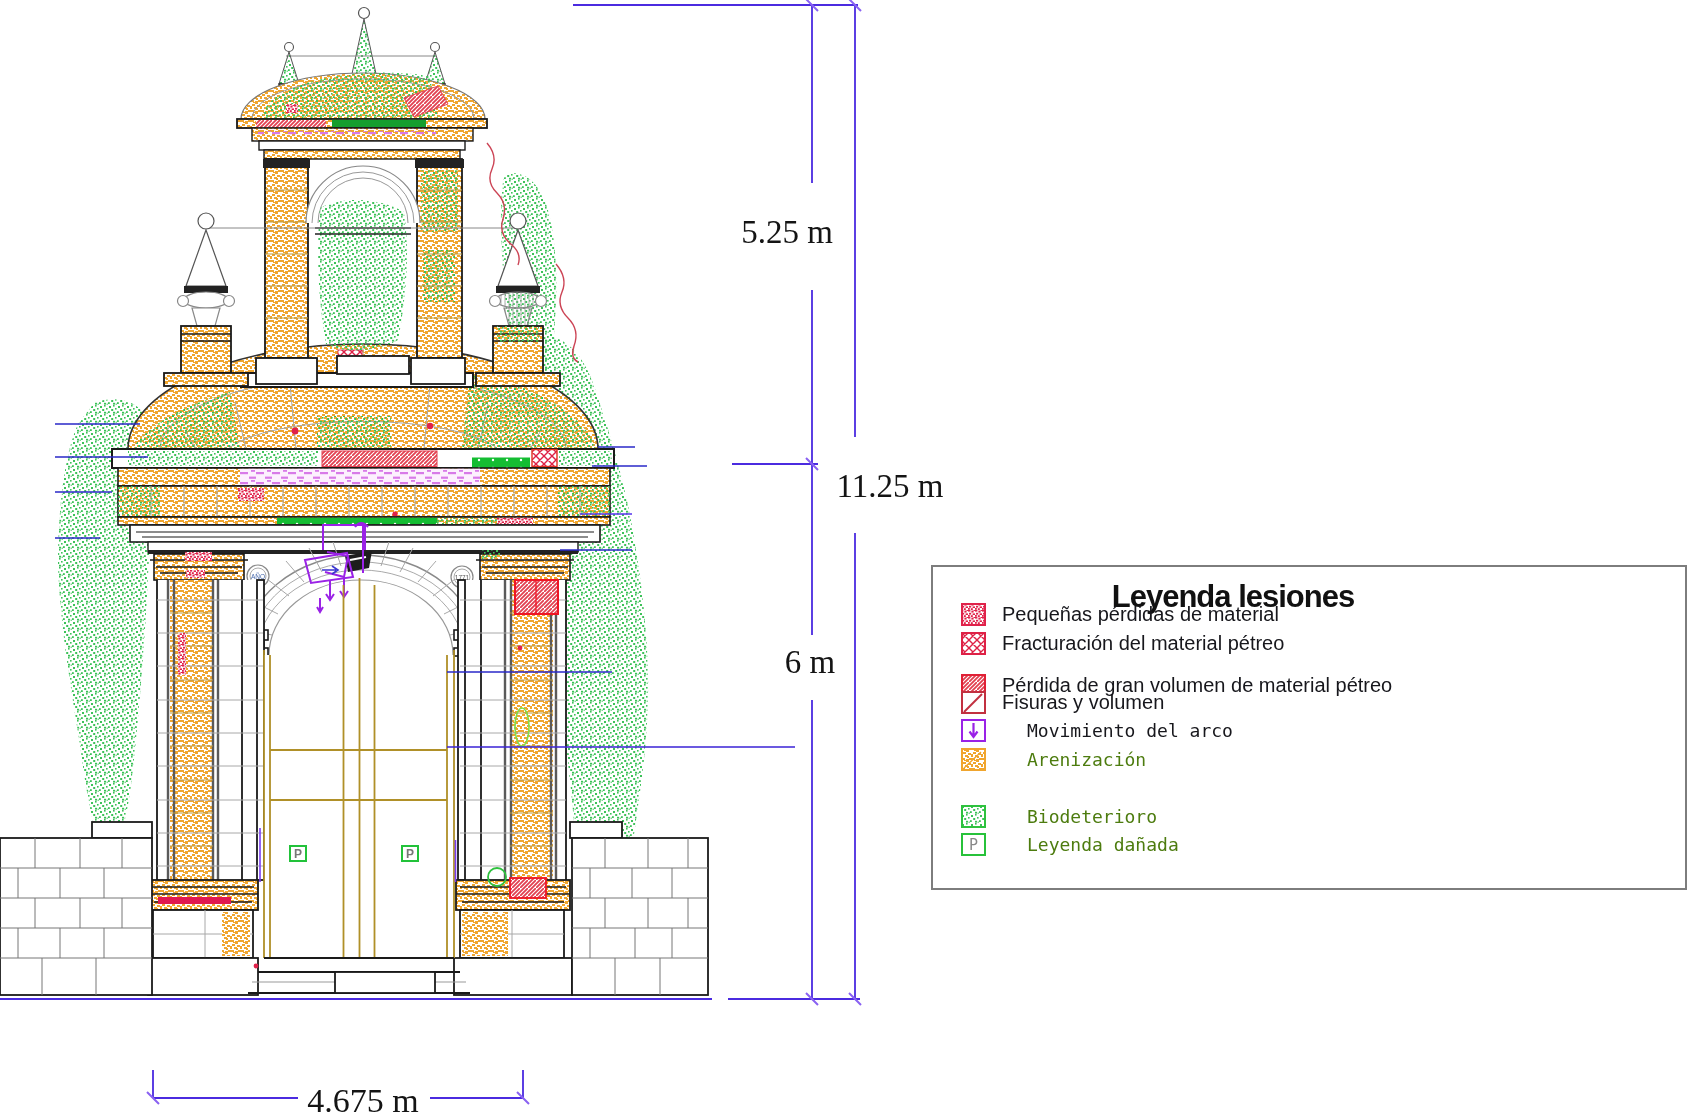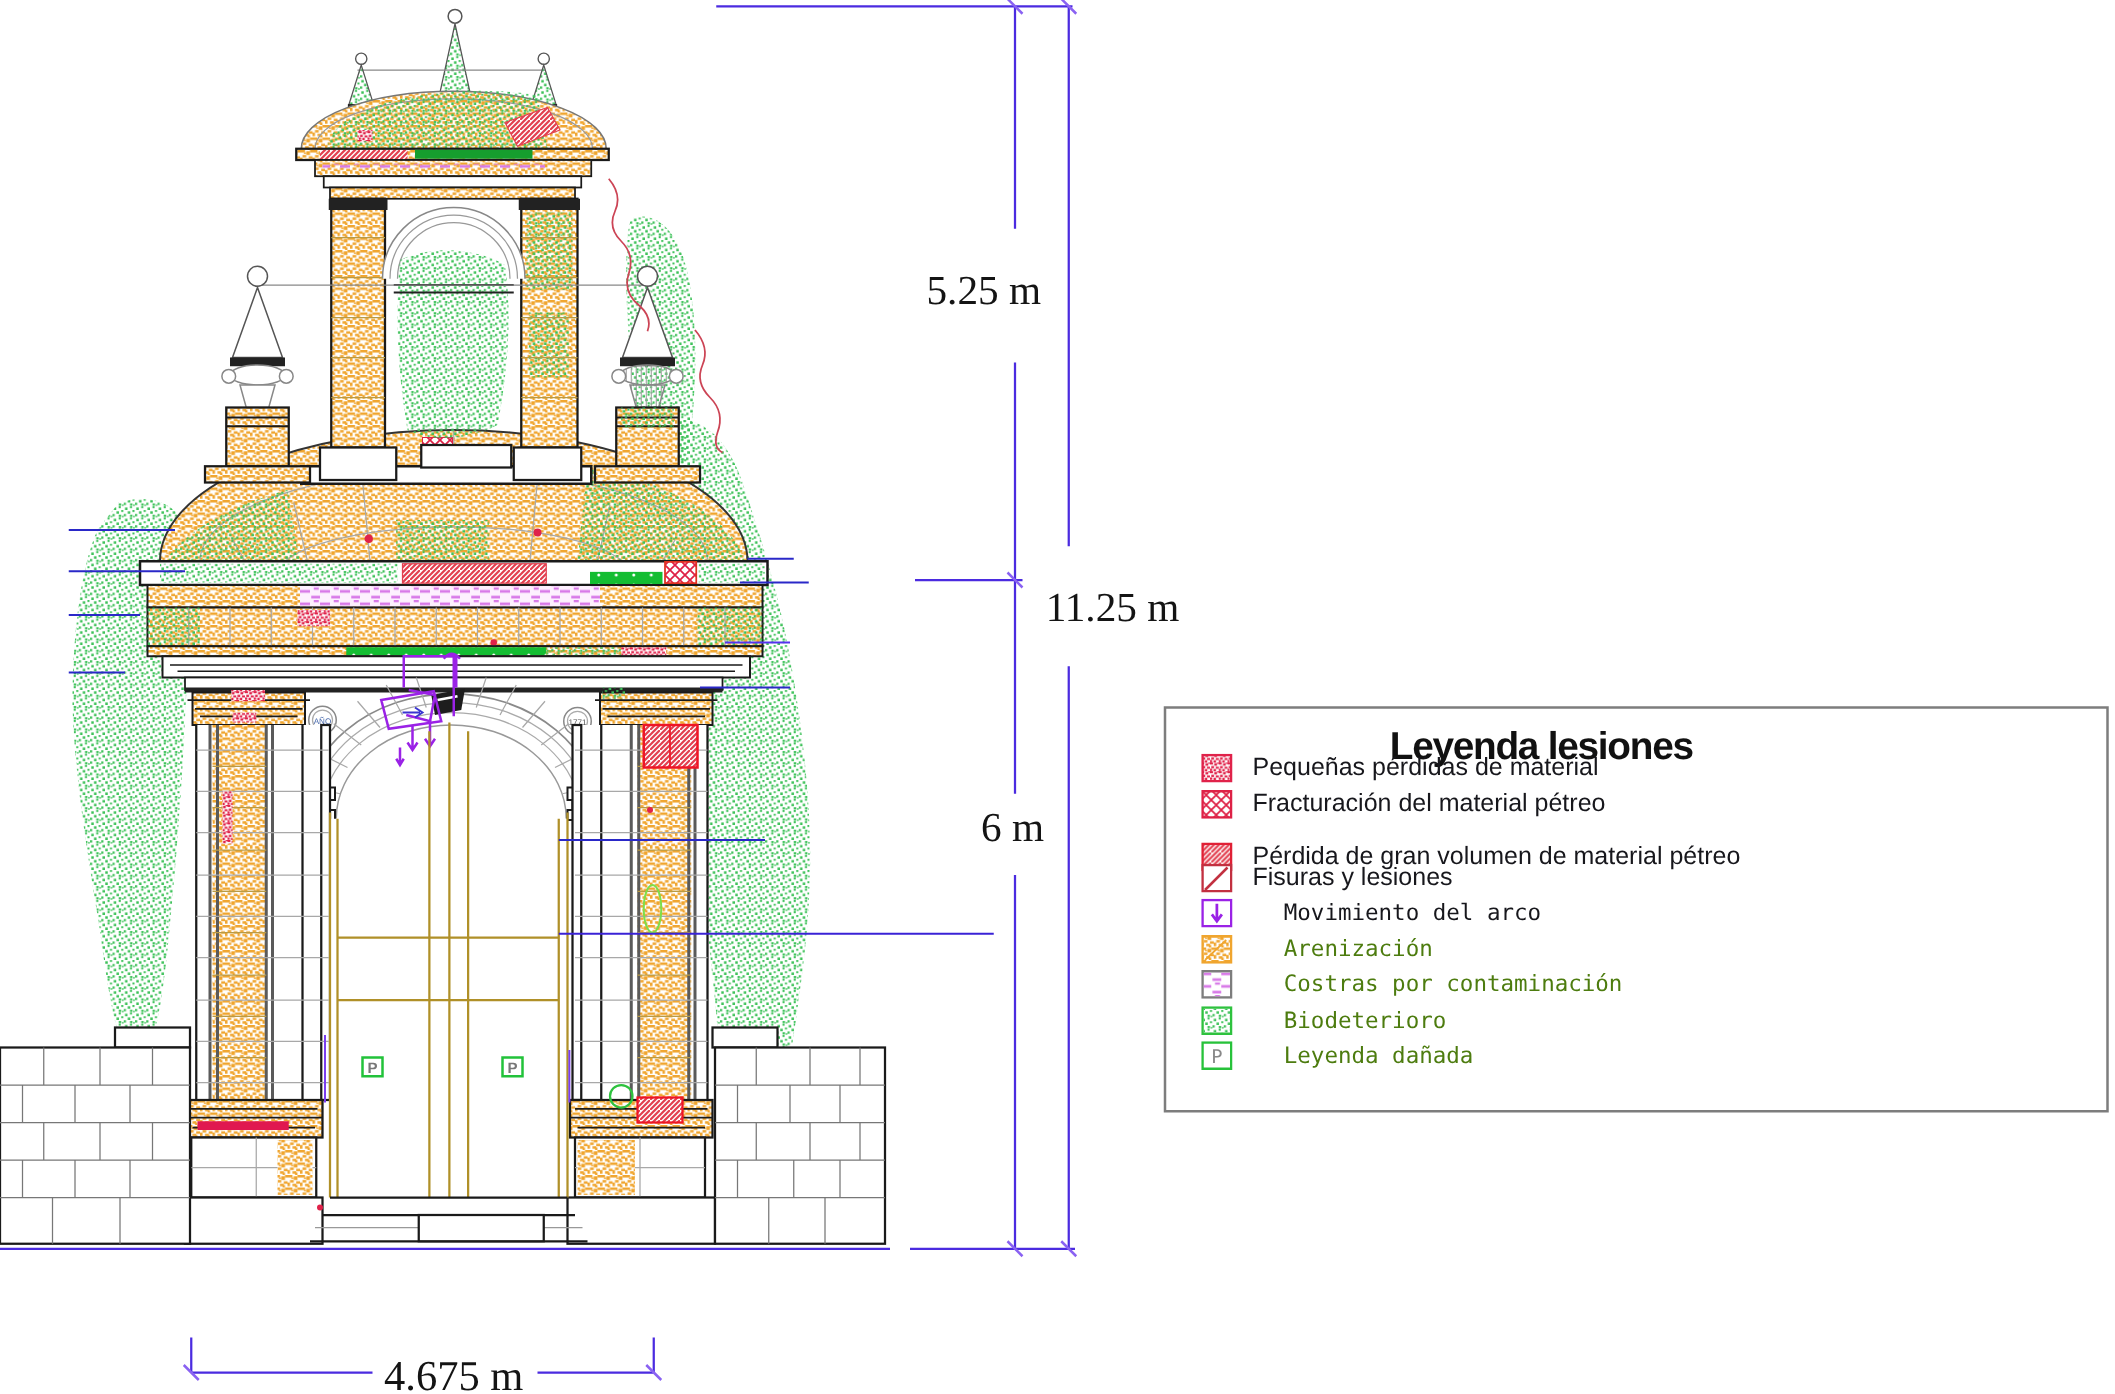--- a/index.html
+++ b/index.html
@@ -472,43 +472,36 @@
     <svg class="sw">
       <rect x="1" y="1" width="23" height="21" fill="url(#redhatch)" stroke="#e02035" stroke-width="2"></rect>
         </svg>
     <span class="lbl dark">Pérdida de gran volumen de material pétreo</span>
   </div>
   <div class="row" style="top:122px">
     <svg class="sw">
       <rect x="1" y="1" width="23" height="21" fill="#fff" stroke="#c23040" stroke-width="2"></rect>
       <path d="M3,21 L21,3" stroke="#c23040" stroke-width="2"></path>
         </svg>
-    <span class="lbl dark">Fisuras y lesiones</span>
+    <span class="lbl dark">Fisuras y volumen</span>
   </div>
   <div class="row" style="top:150px">
     <svg class="sw">
       <rect x="1" y="1" width="23" height="21" fill="#fff" stroke="#9a22e6" stroke-width="2"></rect>
       <path d="M12.5,4 V16 M8.5,12.5 L12.5,18 L16.5,12.5" stroke="#9a22e6" stroke-width="2.2" fill="none"></path>
         </svg>
     <span class="lbl dark cad">Movimiento del arco</span>
   </div>
   <div class="row" style="top:179px">
     <svg class="sw">
       <rect x="1" y="1" width="23" height="21" fill="url(#sand)" stroke="#f0a52e" stroke-width="2"></rect>
       <path d="M3,20 L20,4" stroke="#f0a52e" stroke-width="1.4"></path>
         </svg>
     <span class="lbl gray cad">Arenización</span>
   </div>
-  <div class="row" style="top:207px">
-    <svg class="sw">
-      <rect x="1" y="1" width="23" height="21" fill="#fff" stroke="#7d7d7d" stroke-width="2"></rect>
-      <rect x="2" y="2" width="21" height="19" fill="url(#violetdash)"></rect>
-        </svg>
-    <span class="lbl gray cad">Costras por contaminación</span>
-  </div>
   <div class="row" style="top:236px">
     <svg class="sw">
       <rect x="1" y="1" width="23" height="21" fill="#fff" stroke="#2ec23e" stroke-width="2"></rect>
       <rect x="2" y="2" width="21" height="19" fill="url(#bio)"></rect>
         </svg>
     <span class="lbl gray cad">Biodeterioro</span>
   </div>
   <div class="row" style="top:264px">
     <svg class="sw">
       <rect x="1" y="1" width="23" height="21" fill="#fff" stroke="#27c23a" stroke-width="2"></rect>

